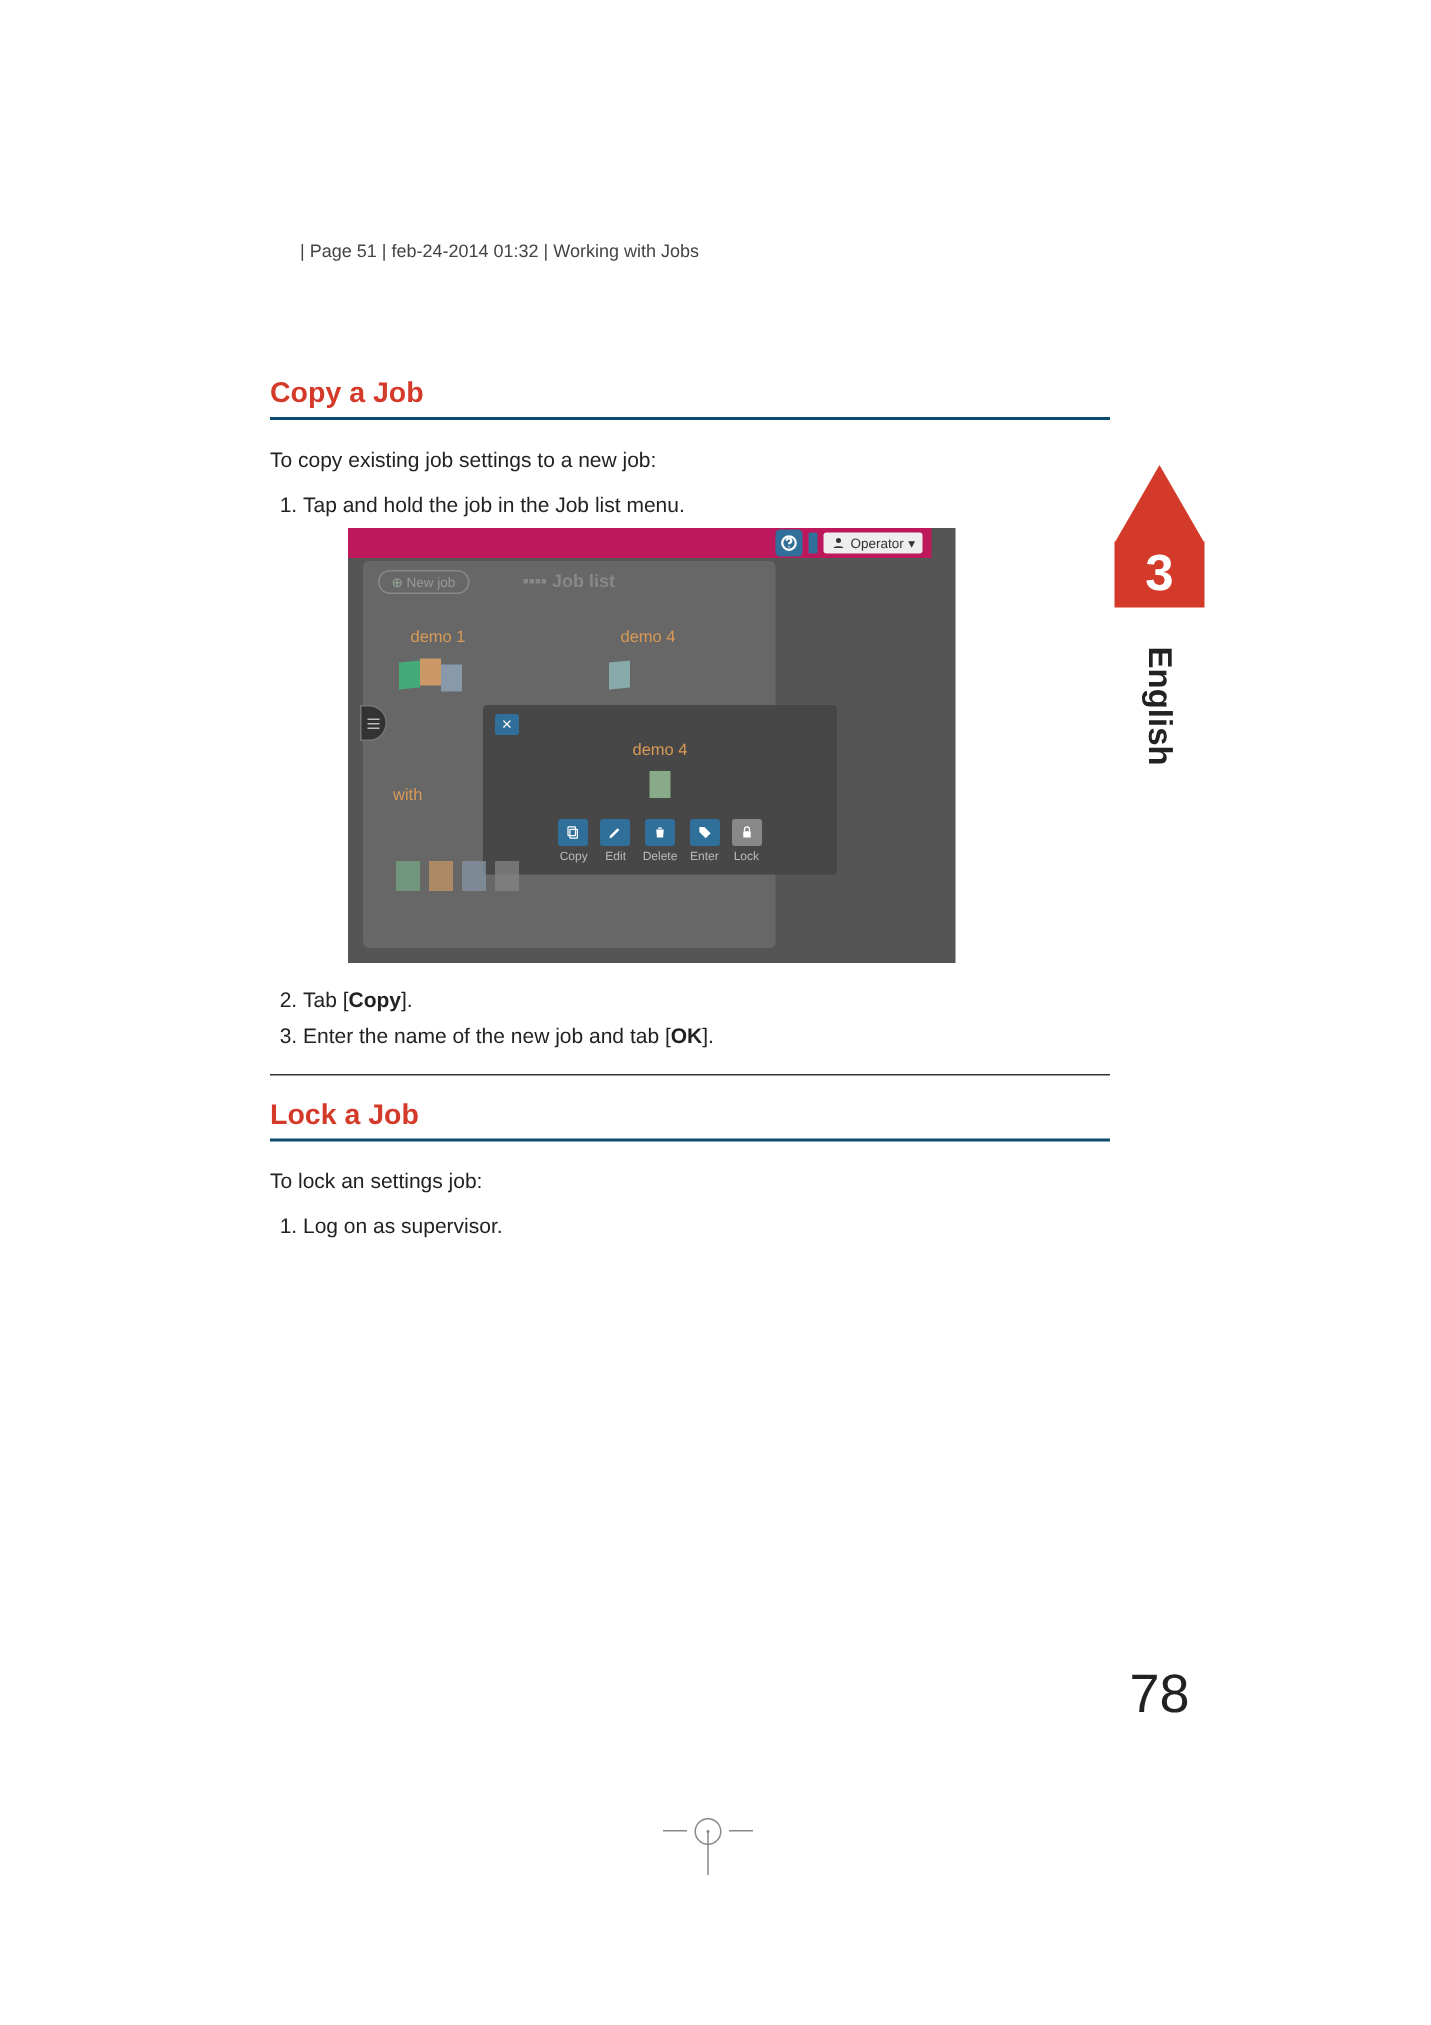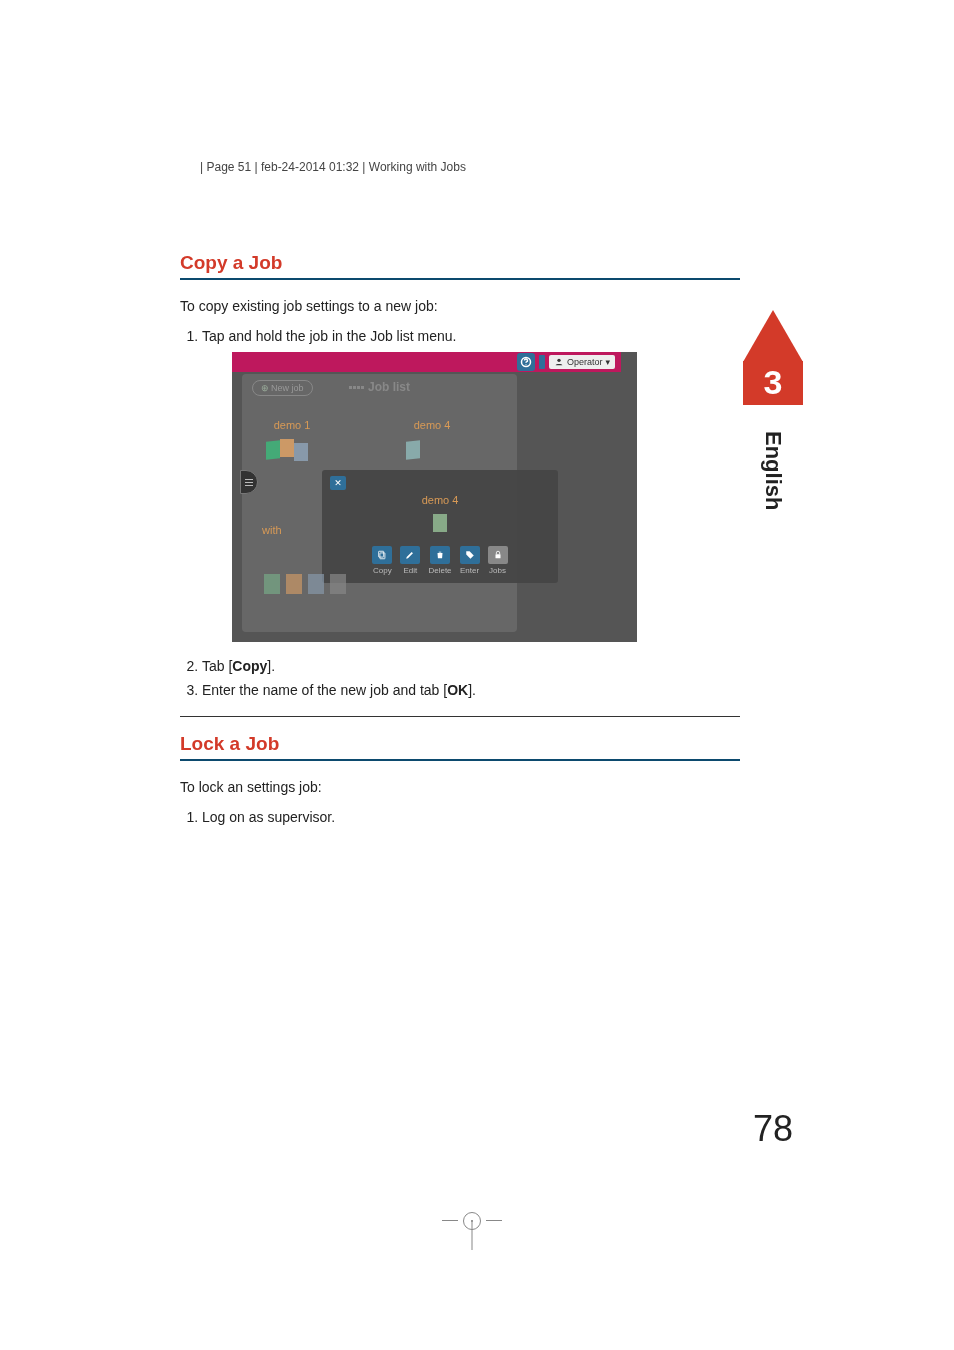--- a/index.html
+++ b/index.html
@@ -270,21 +270,21 @@
                     </div>
                   <span>Enter</span>
                 </div>
                 <div class="act disabled">
                   <div class="ico">
                       <svg width="10" height="10" viewBox="0 0 24 24" fill="#fff">
                         <rect x="6" y="10" width="12" height="10" rx="1"></rect>
                         <path d="M8 10V7a4 4 0 0 1 8 0v3" fill="none" stroke="#fff" stroke-width="2"></path>
                       </svg>
                     </div>
-                  <span>Jobs</span>
+                  <span>Lock</span>
                 </div>
               </div>
             </div>
 
             <div style="position:absolute; top:150px; left:20px; color:#d89a56; font-size:11px;">with</div>
 
             <div class="bottom-thumbs">
               <span class="t"></span>
                 <span class="t" style="background:#c96"></span>
                 <span class="t" style="background:#89a"></span>

